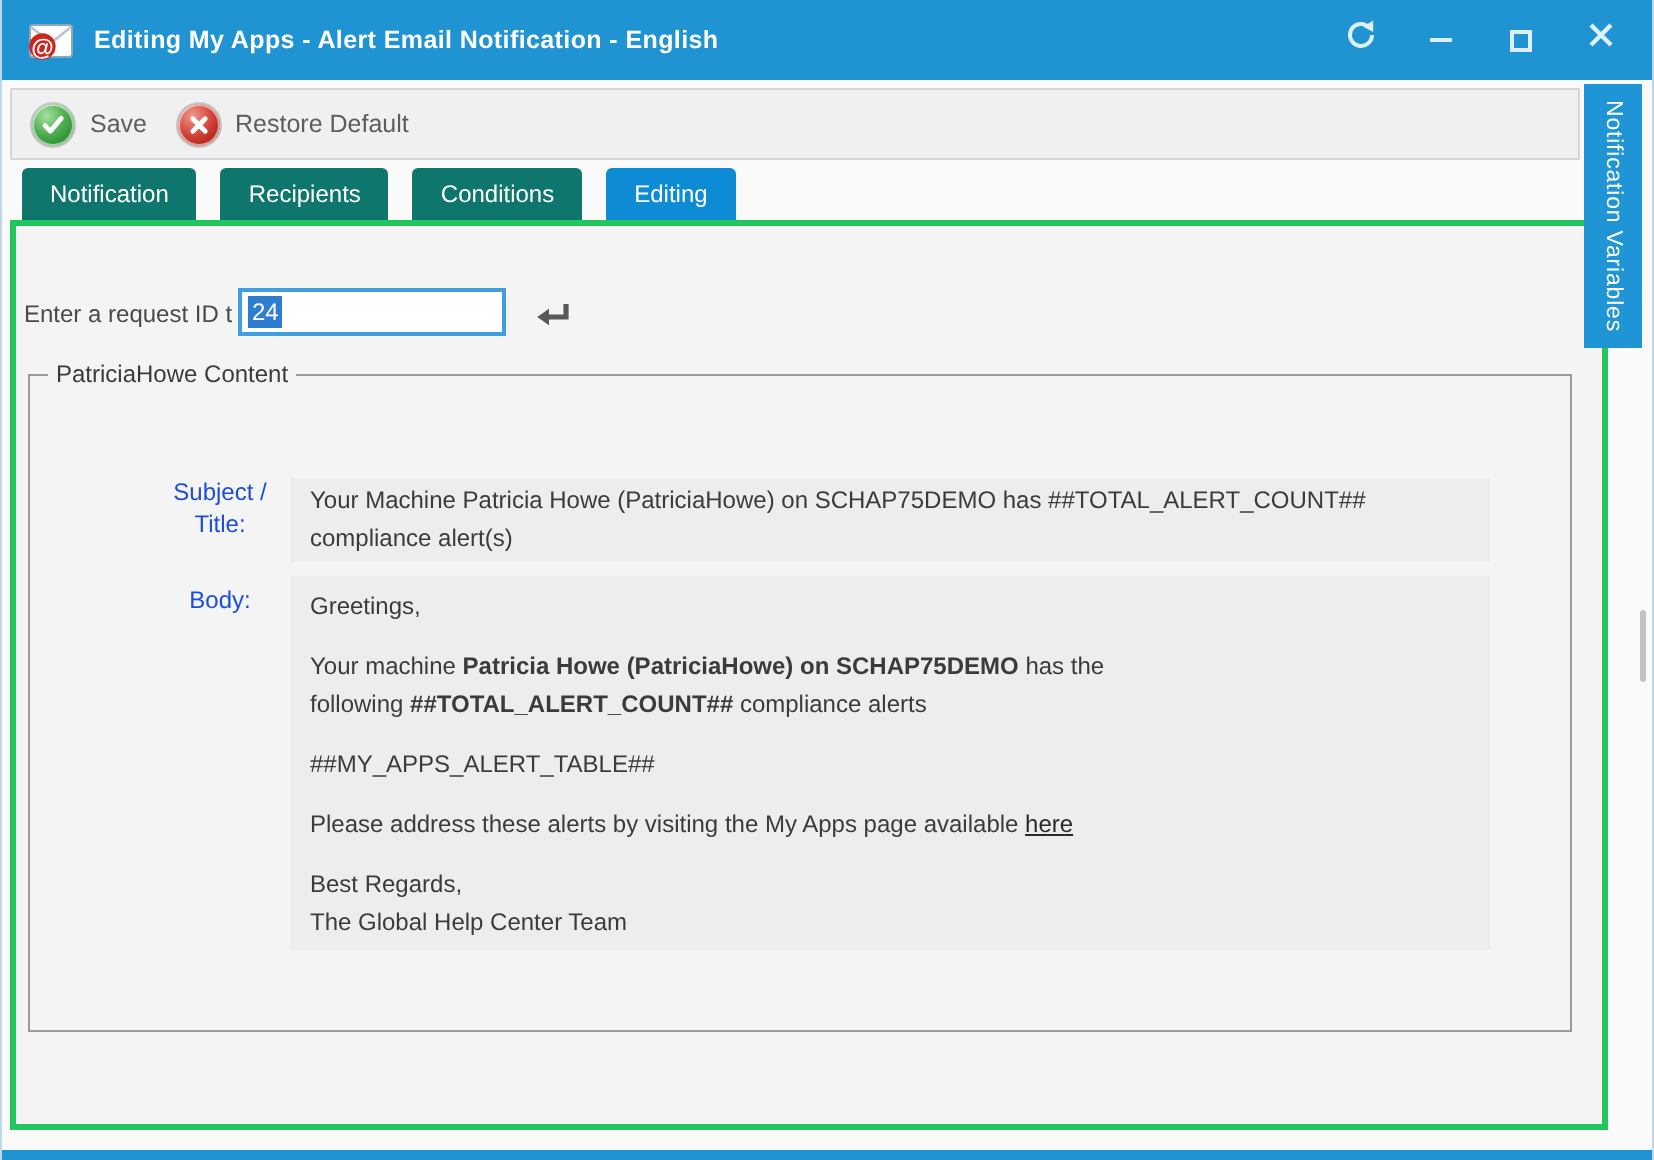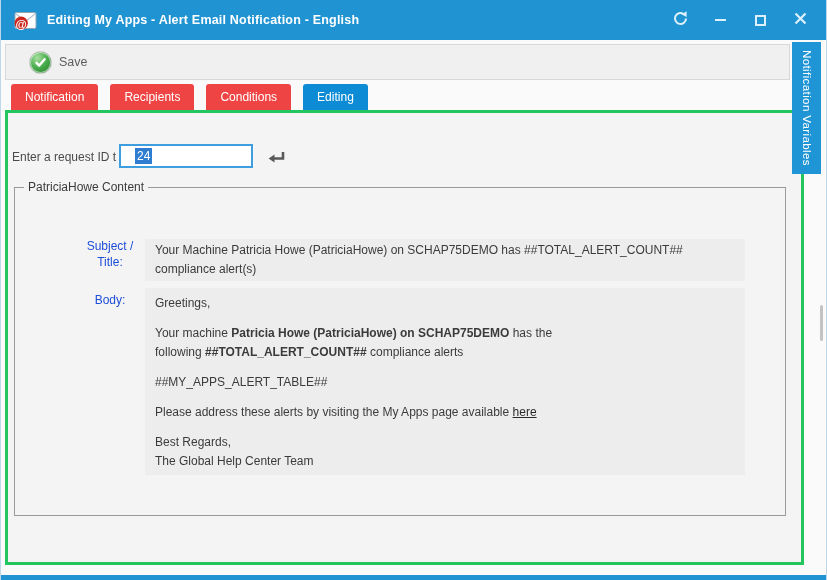--- a/index.html
+++ b/index.html
@@ -31,59 +31,59 @@
     width:40px; height:40px; display:flex; align-items:center; justify-content:center;
     cursor:default;
   }
   .min-glyph { width:11px; height:2px; background:#ddf0fb; }
   .max-glyph { width:11px; height:11px; border:2px solid #ddf0fb; }
 
   
   .toolbar {
     position:absolute; left:4px; top:44px; width:785px; height:36px;
     background:#f1f0f1; border:1px solid #d8d7d8;
-    display:flex; align-items:center; padding-left:23px; gap:14px;
+    display:flex; align-items:center; padding-left:9px; gap:14px;
   }
   .tool-btn { display:flex; align-items:center; gap:7px; cursor:default; }
   .tool-btn .label { font-size:12.5px; color:#5e5d5e; }
   .orb {
     width:23px; height:23px; border-radius:50%;
     border:1px solid #c6c5c6;
     display:flex; align-items:center; justify-content:center;
     box-shadow:inset 0 0 0 1px rgba(255,255,255,.55);
   }
   .orb.green { background:radial-gradient(circle at 35% 28%, #a8e0a0, #4caf50 45%, #1f7d24 95%); }
   .orb.red   { background:radial-gradient(circle at 35% 28%, #f0988d, #d4473a 45%, #9b1408 95%); }
 
   
   .tabstrip {
     position:absolute; left:10px; top:84px; height:26px;
     display:flex; gap:12px;
   }
   .tab {
-    background:#ef4444; color:#ffffff; font-size:12px;
+    background:#0f766e; color:#ffffff; font-size:12px;
     padding:4px 14px 5px; border-radius:3px 3px 0 0;
     display:flex; align-items:center; cursor:default; white-space:nowrap;
   }
   .tab.active { background:#0e8bd5; }
 
   
   .panel {
     position:absolute; left:4px; top:110px; width:799px; height:455px;
     background:#f5f4f5; border:3px solid #22c55e;
   }
 
   .request-row { position:absolute; left:0; top:0; width:100%; height:60px; }
   .request-label {
     position:absolute; left:4px; top:37px; font-size:12px; color:#4b4a4b; white-space:nowrap;
   }
   .request-input {
     position:absolute; left:111px; top:31px; width:134px; height:24px;
     background:#ffffff; border:2px solid #3f9ee0;
-    display:flex; align-items:center; padding-left:14px;
+    display:flex; align-items:center; padding-left:3px;
     font-size:12px;
   }
   .selection { background:#2e7dd1; color:#ffffff; padding:1px 2px; }
   .enter-icon { position:absolute; left:258px; top:37px; }
 
   
   .groupbox {
     position:absolute; left:6px; top:74px; width:772px; height:329px;
     border:1px solid #9b9a9b;
   }
@@ -169,20 +169,28 @@
 
   <div class="toolbar">
     <div class="tool-btn">
       <span class="orb green">
         <svg width="13" height="13" viewBox="0 0 13 13">
           <path d="M2.5 6.8 L5.2 9.6 L10.6 3.2" fill="none" stroke="#ffffff" stroke-width="2.4" stroke-linecap="round" stroke-linejoin="round"></path>
         </svg>
       </span>
       <span class="label">Save</span>
     </div>
+    <div class="tool-btn">
+      <span class="orb red">
+        <svg width="11" height="11" viewBox="0 0 11 11">
+          <path d="M2.4 2.4 L8.6 8.6 M8.6 2.4 L2.4 8.6" stroke="#ffffff" stroke-width="2.4" stroke-linecap="round"></path>
+        </svg>
+      </span>
+      <span class="label">Restore Default</span>
+    </div>
   </div>
 
   <div class="tabstrip">
     <div class="tab">Notification</div>
     <div class="tab">Recipients</div>
     <div class="tab">Conditions</div>
     <div class="tab active">Editing</div>
   </div>
 
   <div class="panel">

